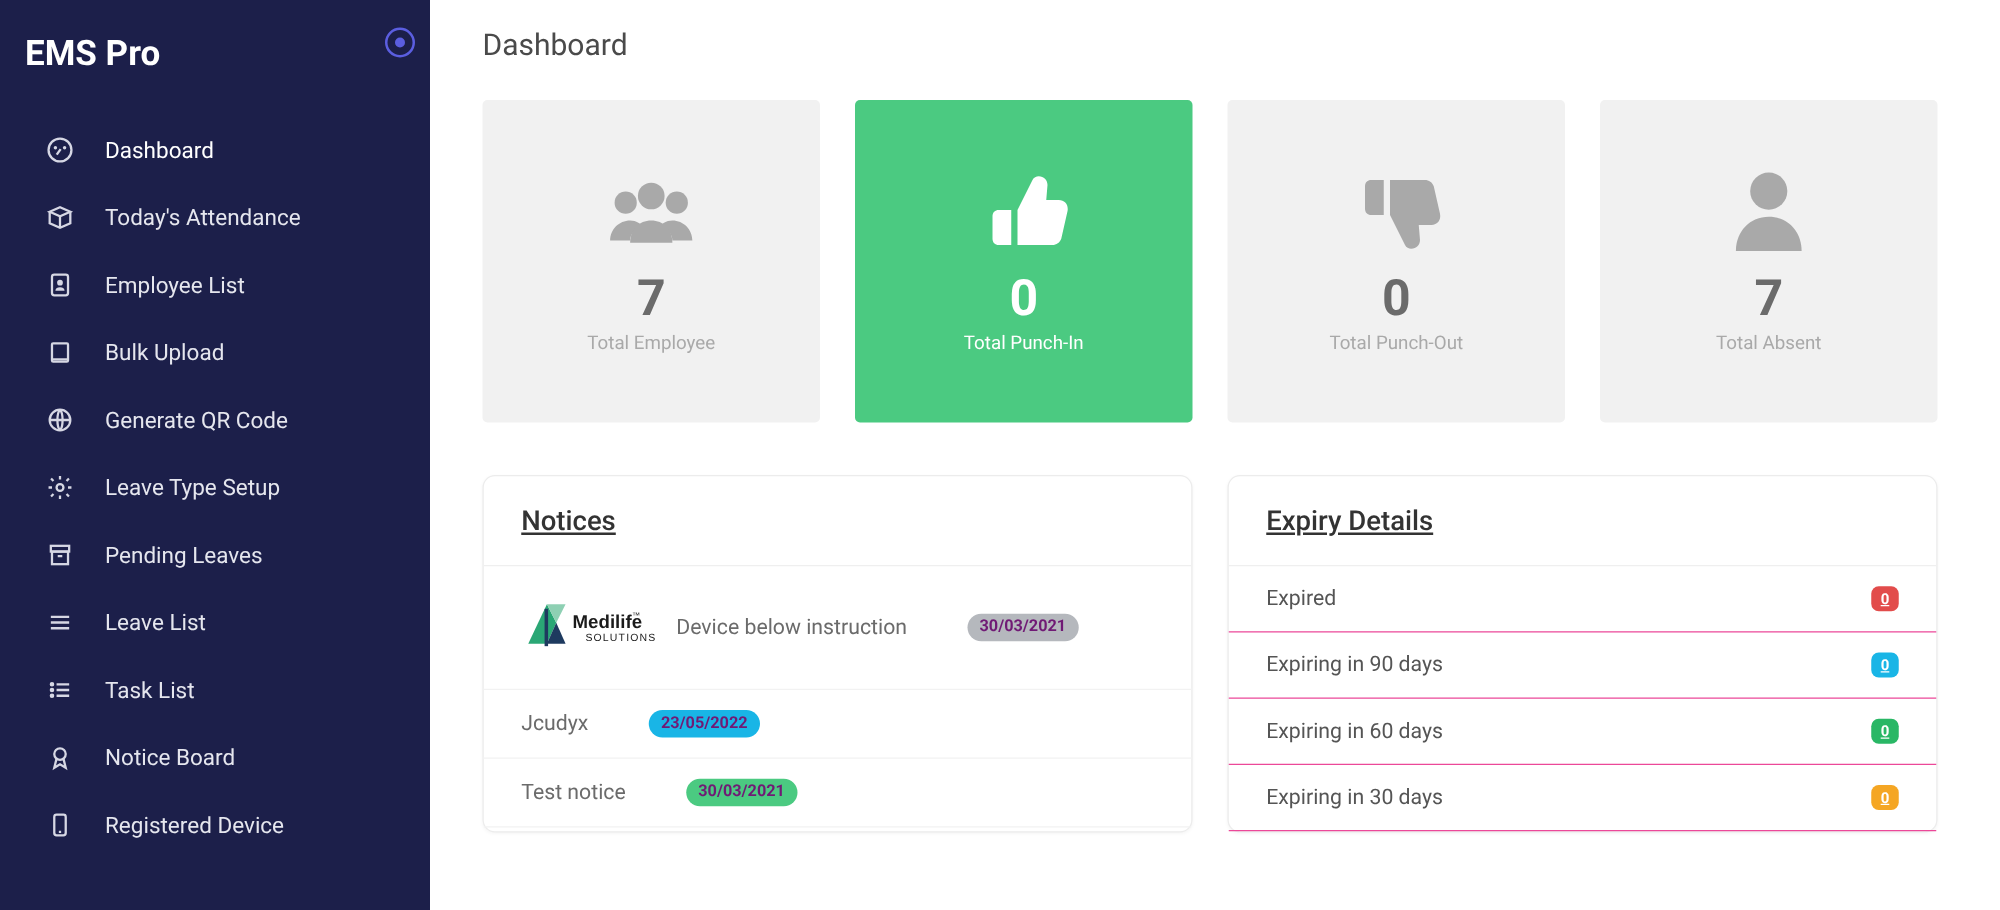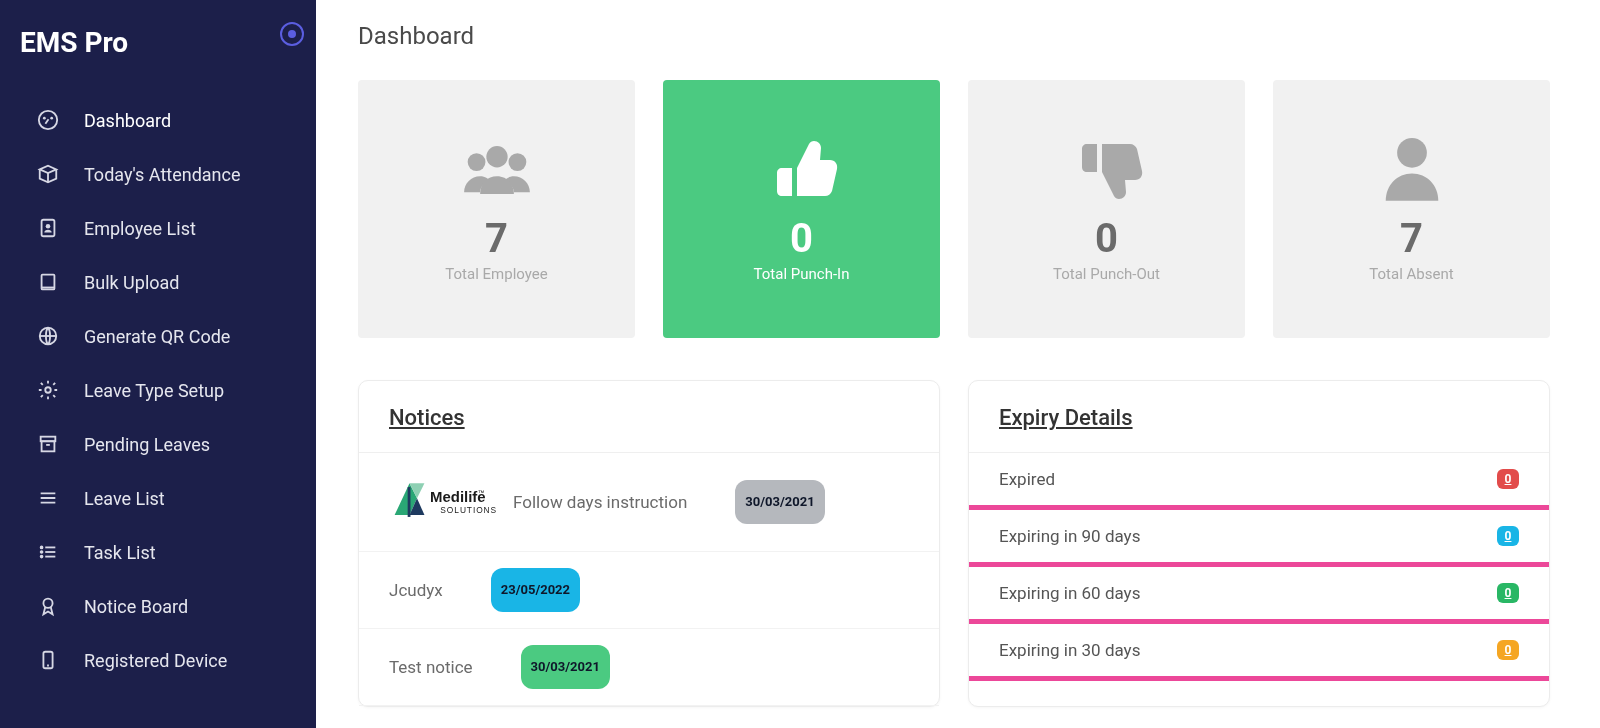--- a/index.html
+++ b/index.html
@@ -1,20 +1,20 @@
 <!DOCTYPE html>
 <html><head>
 <meta charset="utf-8">
 <style>
   * { box-sizing: border-box; margin: 0; padding: 0; }
   body { font-family: -apple-system, BlinkMacSystemFont, "Segoe UI", Roboto, Helvetica, Arial, sans-serif; background: #f6f7fb; width: 1600px; height: 728px; overflow: hidden; }
   .app { display: flex; height: 100%; }
 
   
-  .sidebar { width: 316px; background: #1c1f4a; color: #fff; padding: 20px 0 10px 0; flex-shrink: 0; position: relative; }
+  .sidebar { width: 344px; background: #1c1f4a; color: #fff; padding: 20px 0 10px 0; flex-shrink: 0; position: relative; }
   .brand { font-size: 28px; font-weight: 700; color: #fff; padding: 6px 20px 34px 20px; }
   .collapse-toggle { position: absolute; top: 22px; right: 12px; width: 24px; height: 24px; border: 2px solid #5b5ee0; border-radius: 50%; display: flex; align-items: center; justify-content: center; }
   .collapse-toggle .dot { width: 8px; height: 8px; border-radius: 50%; background: #5b5ee0; }
 
   .menu { list-style: none; }
   .menu li { display: flex; align-items: center; gap: 24px; padding: 15px 36px; color: #e5e6ee; font-size: 18px; cursor: pointer; }
   .menu li .mi { width: 24px; height: 24px; display: flex; align-items: center; justify-content: center; color: #d6d7e4; }
   .menu li .mi svg { width: 22px; height: 22px; }
   .menu li.active { color: #ffffff; }
 
@@ -35,26 +35,26 @@
   .panels { display: grid; grid-template-columns: 1fr 1fr; gap: 28px; }
   .panel { background: #fff; border: 1px solid #ececec; border-radius: 10px; box-shadow: 0 1px 3px rgba(0,0,0,0.04); }
   .panel h2 { font-size: 22px; font-weight: 500; color: #333; padding: 24px 30px 22px 30px; border-bottom: 1px solid #efefef; text-decoration: underline; }
 
   .notice-item { display: flex; align-items: center; padding: 16px 30px; border-bottom: 1px solid #f2f2f2; color: #6b6b6b; font-size: 17px; gap: 48px; }
   .notice-item.with-logo { padding-top: 20px; padding-bottom: 20px; }
   .notice-left { display: flex; align-items: center; gap: 12px; }
   .notice-logo { width: 112px; height: 58px; display: flex; align-items: center; justify-content: center; }
   .notice-logo svg { width: 100%; height: 100%; }
 
-  .pill { display: inline-block; font-size: 13px; font-weight: 700; color: #0f172a; padding: 14px 10px; border-radius: 12px; line-height: 16px; }
+  .pill { display: inline-block; font-size: 13px; font-weight: 700; color: #701a75; padding: 3px 10px; border-radius: 12px; line-height: 16px; }
   .pill.gray   { background: #b5b8bd; }
   .pill.blue   { background: #19b5e6; }
   .pill.green2 { background: #4bca81; }
 
-  .expiry-item { display: flex; align-items: center; justify-content: space-between; padding: 16px 30px; border-bottom: 5px solid #ec4899; color: #555; font-size: 17px; }
+  .expiry-item { display: flex; align-items: center; justify-content: space-between; padding: 16px 30px; border-bottom: 1px solid #ec4899; color: #555; font-size: 17px; }
   .badge { width: 22px; height: 20px; border-radius: 6px; color: #fff; font-size: 12px; font-weight: 700; display: inline-flex; align-items: center; justify-content: center; text-decoration: underline; }
   .badge.red    { background: #e24c4b; }
   .badge.cyan   { background: #19b5e6; }
   .badge.greenb { background: #29b765; }
   .badge.orange { background: #f5a623; }
 </style>
 </head>
 <body>
 
 <div class="app">
@@ -247,21 +247,21 @@
                   <path d="M6 44 L22 10 L30 26 L22 44 Z" fill="#2aa775"></path>
                   <path d="M22 10 L30 26 L38 10 Z" fill="#8ed0b3"></path>
                   <path d="M22 44 L30 26 L38 44 Z" fill="#1e3a5f"></path>
                   <rect x="20" y="14" width="3" height="32" fill="#1e3a5f"></rect>
                 </g>
                 <text x="44" y="30" font-family="Arial" font-weight="700" font-size="16" fill="#1b1b1b">Medilife</text>
                 <text x="95" y="22" font-family="Arial" font-size="7" fill="#1b1b1b">™</text>
                 <text x="55" y="42" font-family="Arial" font-size="9" fill="#1b1b1b" letter-spacing="1">SOLUTIONS</text>
               </svg>
             </span>
-            <span>Follow days instruction</span>
+            <span>Device below instruction</span>
           </div>
           <span class="pill gray">30/03/2021</span>
         </div>
 
         <div class="notice-item">
           <span>Jcudyx</span>
           <span class="pill blue">23/05/2022</span>
         </div>
 
         <div class="notice-item">

